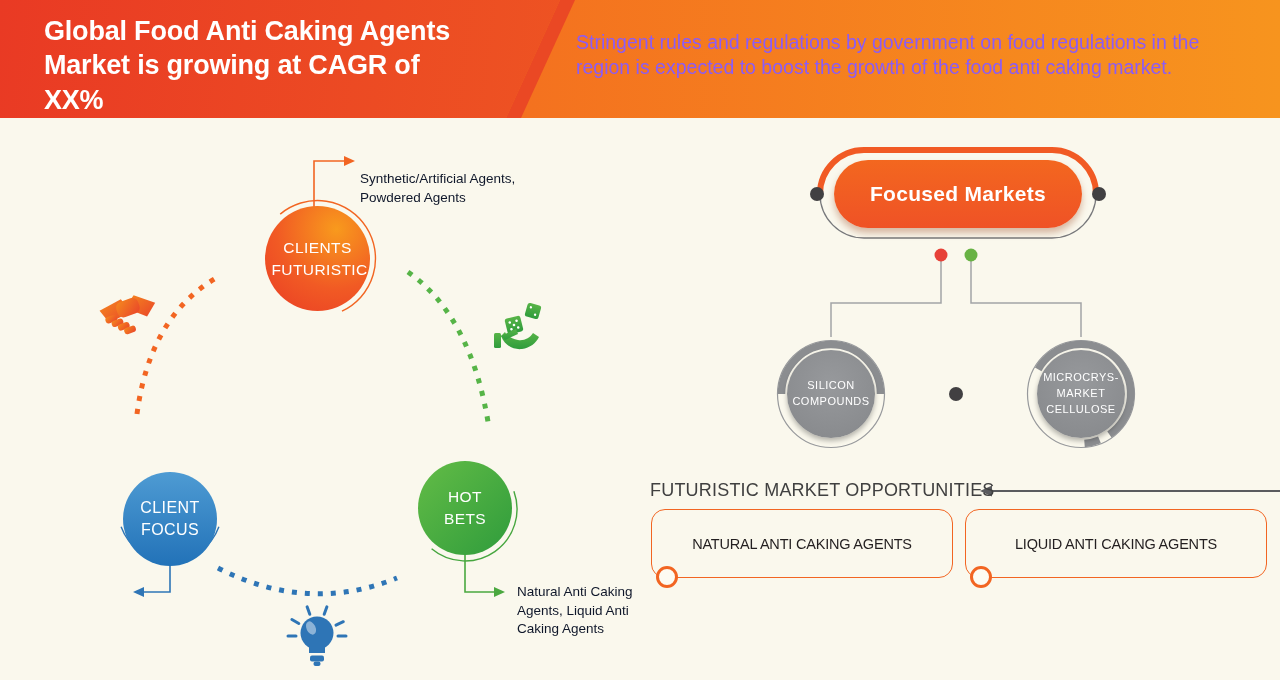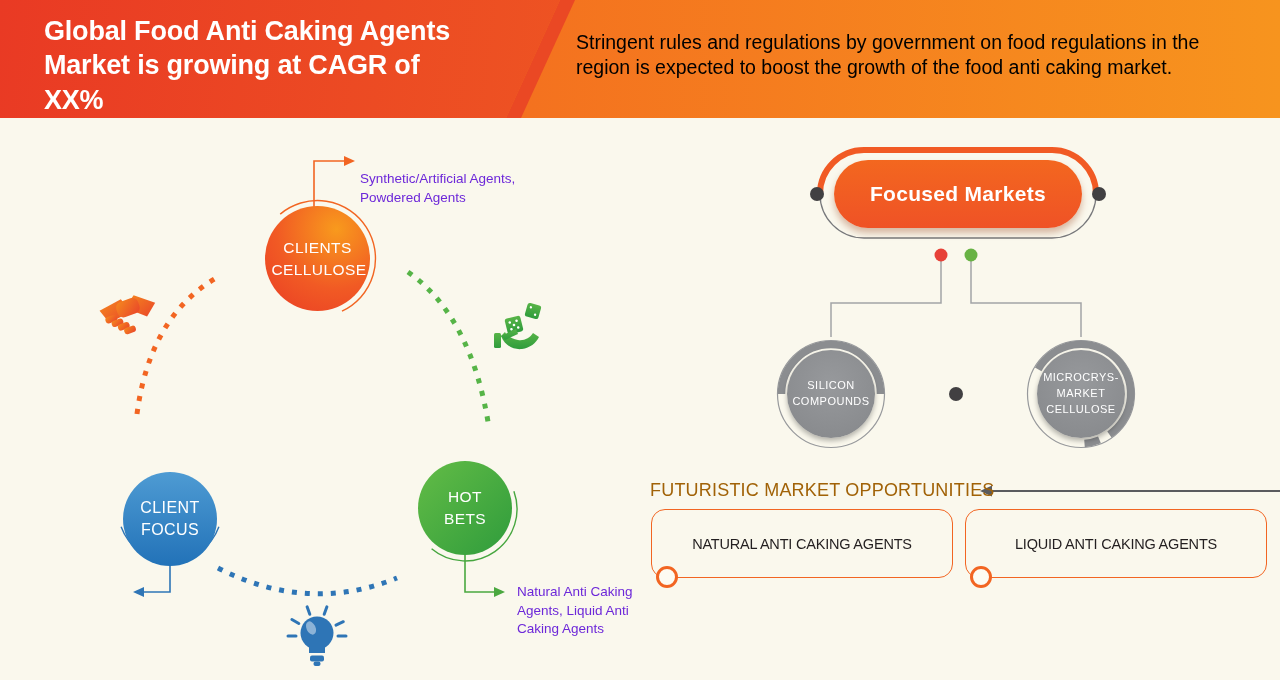--- a/index.html
+++ b/index.html
@@ -15,60 +15,60 @@
     background:linear-gradient(90deg,#f4711f 40%,#f7941e 100%); }
   .hdr-left { position:absolute; inset:0;
     background:linear-gradient(97deg,#e93a24 0%,#ef5b22 58%,#f99c1c 100%);
     clip-path:polygon(0 0,560px 0,506px 118px,0 118px); }
   .hdr-stripe { position:absolute; inset:0; background:#ea4824;
     clip-path:polygon(560px 0,575px 0,521px 118px,506px 118px); }
   .hdr-title { position:absolute; left:44px; top:14px; width:430px;
     color:#fff; font-size:27px; font-weight:bold; line-height:1.27;
     letter-spacing:-0.2px; }
   .hdr-sub { position:absolute; left:576px; top:30px; width:680px;
-    color:#000000; font-size:19.5px; line-height:1.3; }
+    color:#8b5cf6; font-size:19.5px; line-height:1.3; }
   
   .bubble { position:absolute; border-radius:50%; display:flex;
     align-items:center; justify-content:center; text-align:center;
     color:#fff; z-index:2; }
   .bubble span { display:block; }
   .cp { left:265px; top:206px; width:105px; height:105px;
     background:radial-gradient(circle at 68% 22%, #f89a1d 0%, #f15a24 55%, #e93c25 100%);
     font-size:15.5px; letter-spacing:.4px; }
   .cp span { max-width:92px; line-height:1.4; }
   .cf { left:123px; top:472px; width:94px; height:94px;
     background:linear-gradient(180deg,#4e9bd3 0%,#2272b8 100%);
     font-size:16px; letter-spacing:.4px; }
   .cf span { max-width:68px; line-height:1.4; }
   .hb { left:418px; top:461px; width:94px; height:94px;
     background:linear-gradient(135deg,#63bc46 0%,#2f9c3c 100%);
     font-size:15.5px; letter-spacing:.4px; }
   .hb span { max-width:46px; line-height:1.4; }
-  .note { position:absolute; color:#6d28d9; font-size:13.5px;
+  .note { position:absolute; color:#0f172a; font-size:13.5px;
     line-height:1.38; z-index:2; }
   .note-cp { left:360px; top:170px; width:192px; }
   .note-cf { left:16px; top:584px; width:112px; text-align:right; }
   .note-hb { left:517px; top:583px; width:152px; }
   
   .pill { position:absolute; left:834px; top:160px; width:248px; height:68px;
     border-radius:34px; background:linear-gradient(180deg,#f3671f 0%,#ef5226 100%);
     display:flex; align-items:center; justify-content:center;
     color:#fff; font-size:21px; font-weight:bold; letter-spacing:.3px;
     box-shadow:0 5px 7px rgba(150,60,20,.35); z-index:2; }
   .gnode { position:absolute; width:88px; height:88px; border-radius:50%;
     background:radial-gradient(circle at 50% 38%, #97999c 0%, #85878a 100%);
     box-shadow:0 3px 5px rgba(0,0,0,.28);
     display:flex; align-items:center; justify-content:center; text-align:center;
     color:#fff; font-size:11px; letter-spacing:.5px; line-height:1.45; z-index:2; }
   .gnode span { max-width:80px; }
   .gnode-1 { left:787px; top:350px; }
   .gnode-2 { left:1037px; top:350px; }
   
   .fut-heading { position:absolute; left:650px; top:480px;
-    color:#a16207; font-size:18px; letter-spacing:.2px; z-index:2; }
+    color:#404040; font-size:18px; letter-spacing:.2px; z-index:2; }
   .fut-box { position:absolute; top:509px; width:302px; height:69px;
     border:1.5px solid #f26522; border-radius:14px;
     display:flex; align-items:center; justify-content:center; text-align:center;
     color:#231f20; font-size:14.5px; font-weight:normal; letter-spacing:-0.2px;
     z-index:2; }
   .fut-box-1 { left:651px; }
   .fut-box-2 { left:965px; }
   .fut-knob { position:absolute; top:566px; width:22px; height:22px;
     border:3px solid #f26522; border-radius:50%; background:#fdfbf2; z-index:3; }
   .fut-knob-1 { left:656px; }
@@ -177,21 +177,21 @@
     <circle cx="1081" cy="394" r="53.5" fill="none" stroke="#97999c" stroke-width="1.2"></circle>
     <path d="M1038.2,369.3 A49.5,49.5 0 1 1 1109.4,434.5" fill="none" stroke="#8b8d90" stroke-width="7.5"></path>
     <path d="M1099.5,439.9 A49.5,49.5 0 0 1 1084.5,443.4" fill="none" stroke="#8b8d90" stroke-width="7.5"></path>
     <circle cx="956" cy="394" r="7" fill="#414042"></circle>
 
     <line x1="992" y1="491" x2="1280" y2="491" stroke="#5a5b5e" stroke-width="2"></line>
     <polygon points="992,485.5 980,491 992,496.5" fill="#5a5b5e"></polygon>
   </svg>
 
   <div class="bubble cp">
-    <span>CLIENTS CELLULOSE</span>
+    <span>CLIENTS FUTURISTIC</span>
   </div>
   <div class="bubble cf">
     <span>CLIENT FOCUS</span>
   </div>
   <div class="bubble hb">
     <span>HOT BETS</span>
   </div>
 
   <div class="note note-cp">Synthetic/Artificial Agents, Powdered Agents</div>
   <div class="note note-hb">Natural Anti Caking Agents, Liquid Anti Caking Agents</div>

